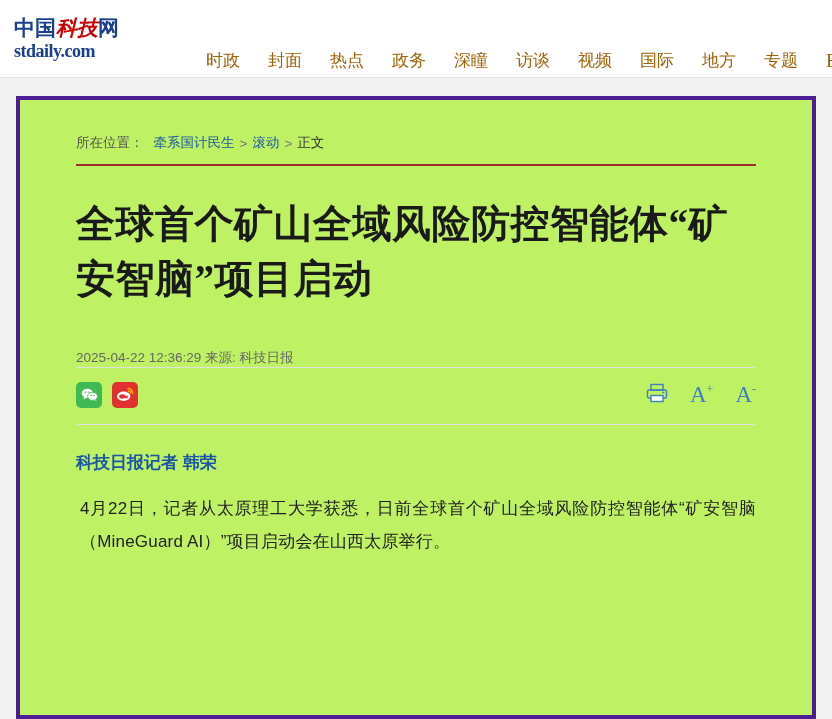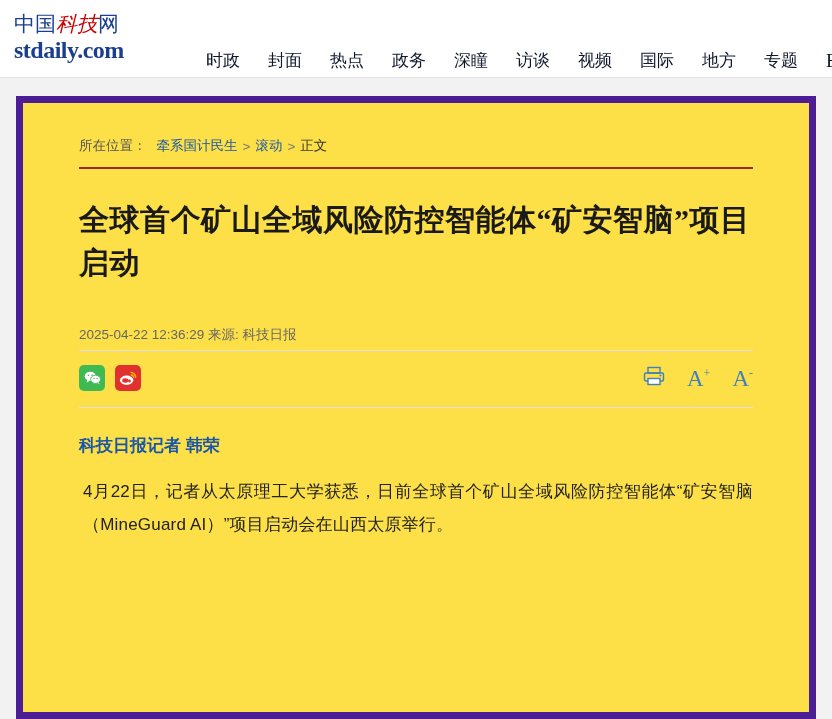--- a/index.html
+++ b/index.html
@@ -22,102 +22,102 @@
   }
   .logo-block {
     width: 150px;
     flex: 0 0 150px;
     padding-left: 4px;
     line-height: 1.05;
   }
   .logo-cn {
     font-family: "Liberation Serif", serif;
     font-size: 21px;
-    font-weight: normal;
+    font-weight: bold;
     color: #1a3f8f;
     letter-spacing: 0px;
     white-space: nowrap;
   }
   .logo-cn .red {
     color: #cc0000;
     font-style: italic;
     font-family: "Liberation Serif", serif;
   }
   .logo-en {
     font-family: "Liberation Serif", serif;
-    font-size: 24px;
+    font-size: 18px;
     font-weight: bold;
     color: #1a3f8f;
     margin-top: 3px;
     letter-spacing: -0.5px;
   }
   .main-nav {
     flex: 1;
     display: flex;
     align-items: center;
     justify-content: flex-start;
     padding-left: 32px;
     gap: 0px;
   }
   .nav-item {
     font-size: 17px;
-    color: #0f172a;
+    color: #a16207;
     padding: 6px 14px;
     white-space: nowrap;
     cursor: pointer;
     margin-top: 44px;
   }
   .nav-item.en {
     font-family: "Liberation Serif", serif;
     font-size: 19px;
     padding-right: 4px;
   }
 
   
   .page-wrap {
     padding: 18px 16px 0 16px;
     height: calc(719px - 78px);
   }
   .article-card {
-    background: #fde047;
-    border: 7px solid #4c1d95;
+    background: #bef264;
+    border: 4px solid #4c1d95;
     height: 100%;
     padding: 0 56px;
     overflow: hidden;
   }
   .breadcrumb {
     font-size: 13.5px;
     color: #666;
     padding: 34px 0 12px 0;
     display: flex;
     align-items: center;
     gap: 0px;
     border-bottom: 2px solid #9e2b2b;
   }
   .bc-label { color: #555; margin-right: 10px; }
   .bc-link { color: #1a56a8; cursor: pointer; }
   .bc-sep { color: #777; margin: 0 5px; }
   .bc-current { color: #333; }
 
   .article-title {
     font-family: "Liberation Serif", serif;
-    font-size: 30px;
+    font-size: 39px;
     font-weight: bold;
     color: #1a1a1a;
     line-height: 1.42;
     letter-spacing: 0.5px;
     margin: 30px 0 0 0;
     padding: 0;
   }
 
   .meta-row {
     font-size: 13.5px;
     color: #666;
     margin-top: 42px;
-    padding-bottom: 6px;
+    padding-bottom: 0;
     border-bottom: 1px solid #e0e0e0;
   }
 
   .tools-row {
     display: flex;
     align-items: center;
     justify-content: space-between;
     padding: 14px 0 16px 0;
     border-bottom: 1px solid #e0e0e0;
   }

